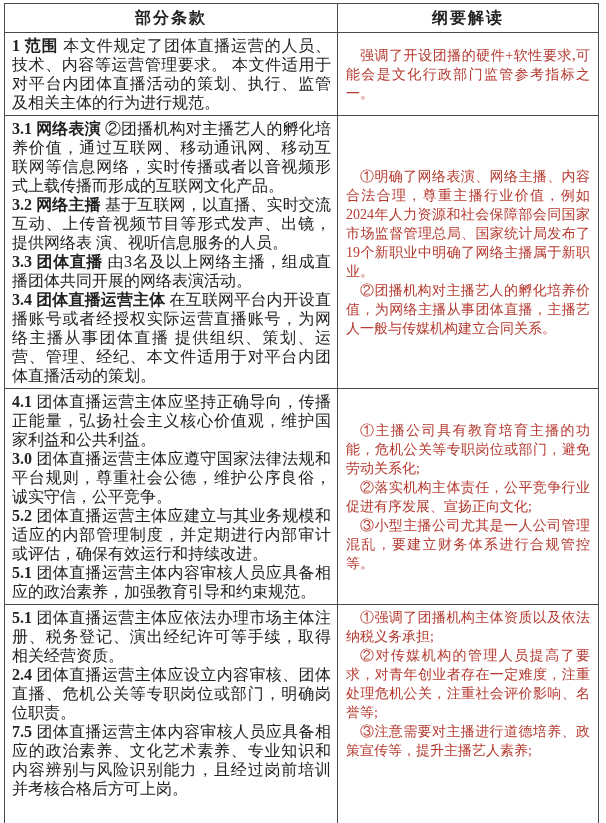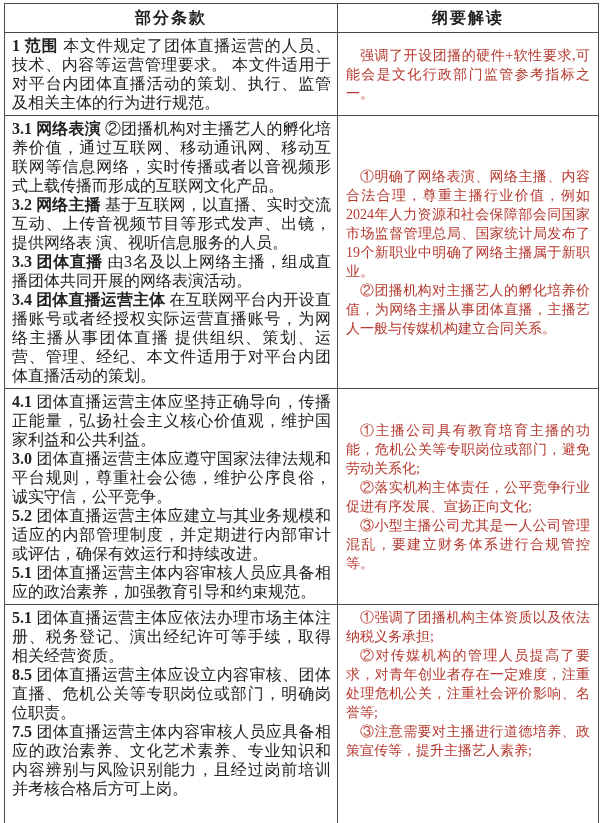--- a/index.html
+++ b/index.html
@@ -107,21 +107,21 @@
         </td>
         <td class="interp-cell">
           <p class="interp-item">①主播公司具有教育培育主播的功能，危机公关等专职岗位或部门，避免劳动关系化;</p>
           <p class="interp-item">②落实机构主体责任，公平竞争行业促进有序发展、宣扬正向文化;</p>
           <p class="interp-item">③小型主播公司尤其是一人公司管理混乱，要建立财务体系进行合规管控等。</p>
         </td>
       </tr>
       <tr class="row-cut" style="height: 230px;">
         <td class="clause-cell">
           <p class="clause-paragraph"><span class="lead">5.1 </span><span>团体直播运营主体应依法办理市场主体注册、税务登记、演出经纪许可等手续，取得相关经营资质。</span></p>
-          <p class="clause-paragraph"><span class="lead">8.5 </span><span>团体直播运营主体应设立内容审核、团体直播、危机公关等专职岗位或部门，明确岗位职责。</span></p>
+          <p class="clause-paragraph"><span class="lead">2.4 </span><span>团体直播运营主体应设立内容审核、团体直播、危机公关等专职岗位或部门，明确岗位职责。</span></p>
           <p class="clause-paragraph"><span class="lead">7.5 </span><span>团体直播运营主体内容审核人员应具备相应的政治素养、文化艺术素养、专业知识和内容辨别与风险识别能力，且经过岗前培训并考核合格后方可上岗。</span></p>
         </td>
         <td class="interp-cell">
           <p class="interp-item">①强调了团播机构主体资质以及依法纳税义务承担;</p>
           <p class="interp-item">②对传媒机构的管理人员提高了要求，对青年创业者存在一定难度，注重处理危机公关，注重社会评价影响、名誉等;</p>
           <p class="interp-item">③注意需要对主播进行道德培养、政策宣传等，提升主播艺人素养;</p>
         </td>
       </tr>
     </tbody>
 </table>

